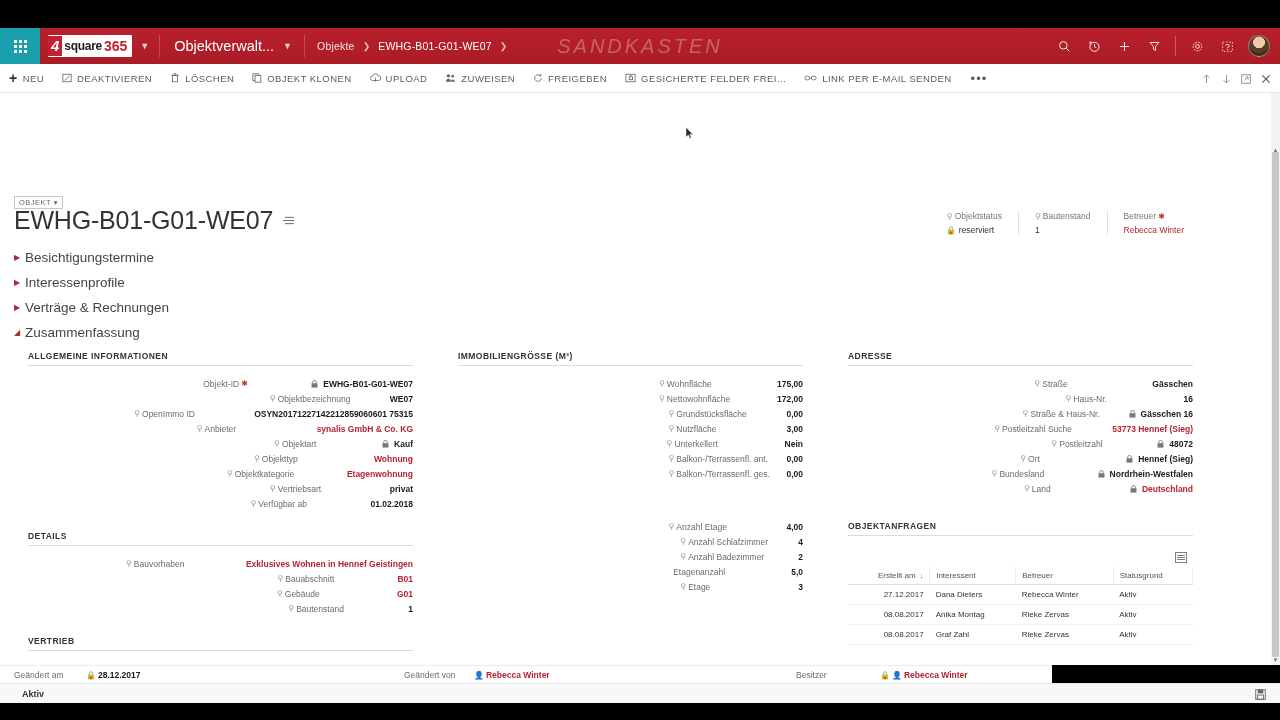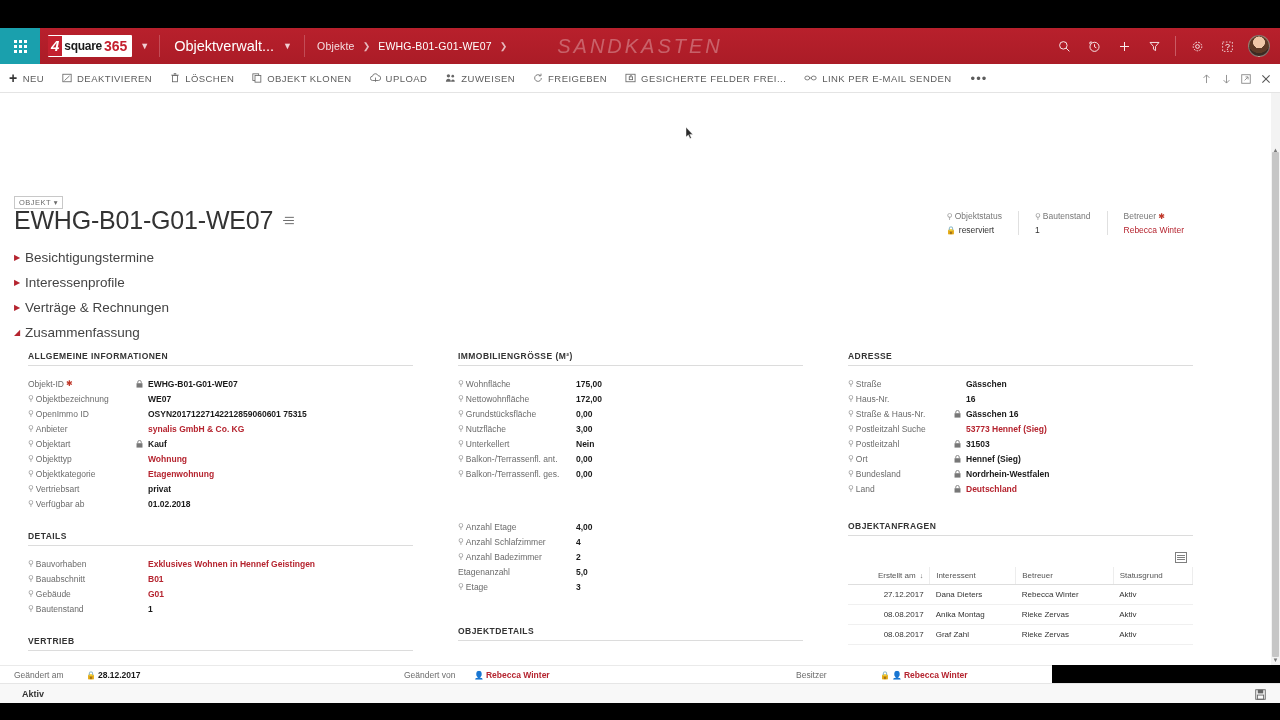--- a/index.html
+++ b/index.html
@@ -142,21 +142,21 @@
   .col-2 { left:458px; width:345px; }
   .col-3 { left:848px; width:345px; }
 
   .sec-head {
     font-size:8.5px; color:#333; font-weight:bold; letter-spacing:.45px;
     padding-bottom:4px; border-bottom:1px solid #dcdcdc; margin-bottom:10px;
     text-transform:uppercase;
   }
   .sec { margin-bottom: 0; }
 
-  .frow { display:flex; align-items:center; height:15px; margin-bottom:0px; }
+  .frow { display:flex; align-items:center; height:15px; margin-bottom:0px;justify-content:flex-end; }
   .flabel {
     width:108px; flex:0 0 108px; font-size:8.5px; color:#6b6b6b;
     display:flex; align-items:center; white-space:nowrap; overflow:hidden;
   }
   .col-2 .flabel, .col-3 .flabel { width:106px; flex:0 0 106px; }
   .pin { color:#9a9a9a; font-size:8px; margin-right:2px; flex:0 0 auto; }
   .lockcell { width:12px; flex:0 0 12px; display:flex; align-items:center; color:#777; font-size:8px; }
   .fval { font-size:8.5px; color:#1a1a1a; font-weight:bold; white-space:nowrap; }
   .fval.link { color:#b5242f; font-weight:bold; }
 
@@ -685,23 +685,20 @@
           </div>
           <div class="frow">
             <span class="flabel">
               <span class="pin">⚲</span>
               <span>Etage</span>
             </span>
             <span class="lockcell"></span>
             <span class="fval">3</span>
           </div>
         </div>
-      <div class="sec" id="c2s2" style="margin-top:32px">
-          <div class="sec-head">OBJEKTDETAILS</div>
-        </div>
     </div>
 
     <div class="col col-3">
       <div class="sec" id="c3s0">
           <div class="sec-head">ADRESSE</div>
           <div class="frow">
             <span class="flabel">
               <span class="pin">⚲</span>
               <span>Straße</span>
             </span>
@@ -741,21 +738,21 @@
             <span class="flabel">
               <span class="pin">⚲</span>
               <span>Postleitzahl</span>
             </span>
             <span class="lockcell">
               <svg width="7" height="8" viewBox="0 0 8 9">
                 <rect x="0.6" y="3.6" width="6.8" height="5" fill="#777"></rect>
                 <path d="M2 3.6V2.4a2 2 0 014 0v1.2" fill="none" stroke="#777" stroke-width="1"></path>
               </svg>
             </span>
-            <span class="fval">31503</span>
+            <span class="fval">48072</span>
           </div>
           <div class="frow">
             <span class="flabel">
               <span class="pin">⚲</span>
               <span>Ort</span>
             </span>
             <span class="lockcell">
               <svg width="7" height="8" viewBox="0 0 8 9">
                 <rect x="0.6" y="3.6" width="6.8" height="5" fill="#777"></rect>
                 <path d="M2 3.6V2.4a2 2 0 014 0v1.2" fill="none" stroke="#777" stroke-width="1"></path>

